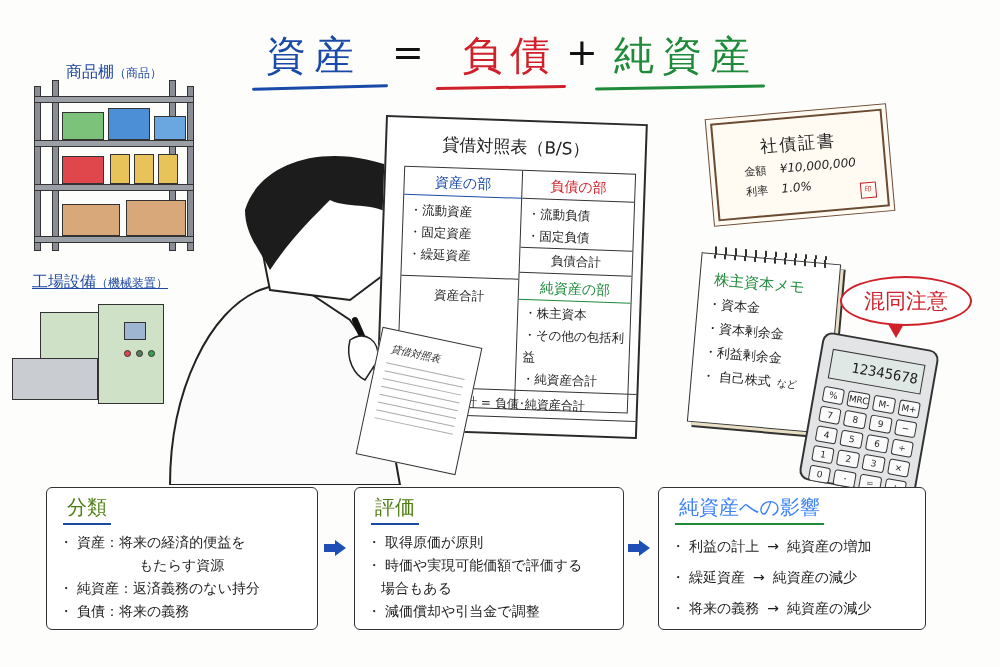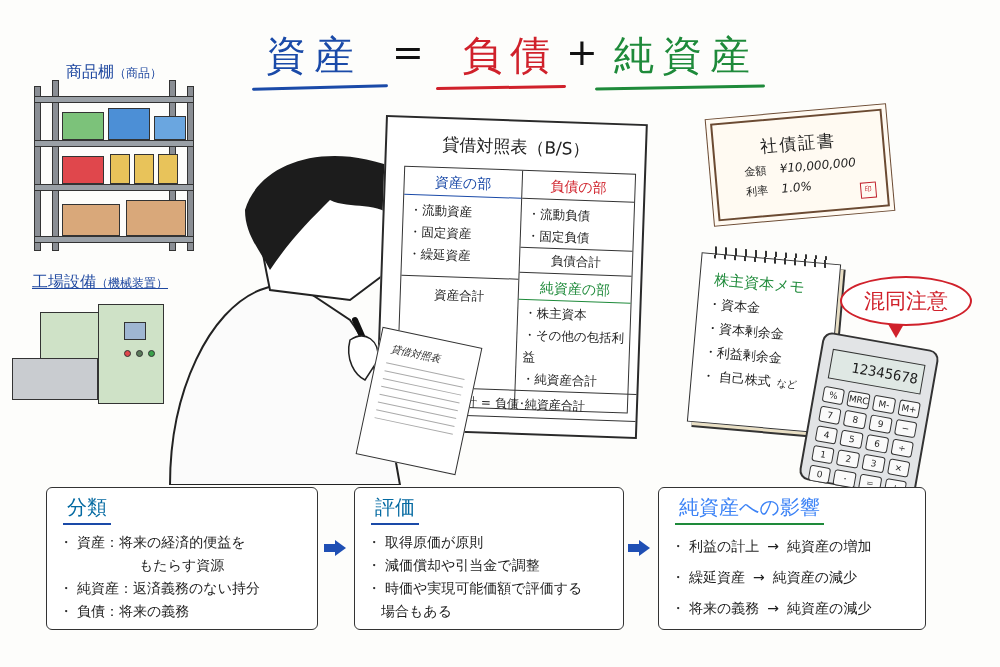--- a/index.html
+++ b/index.html
@@ -94,21 +94,21 @@
   .calc-keys { position: absolute; left: 8px; top: 52px; right: 8px; bottom: 8px; display: grid;
                grid-template-columns: repeat(4, 1fr); gap: 4px; }
   .key { background: #fafafa; border: 1.5px solid #333; border-radius: 3px; font-size: 9px; text-align: center; line-height: 14px; }
 
   
   .card { position: absolute; top: 487px; height: 143px; background: #fff; border: 1.5px solid #333; border-radius: 6px; }
   .card-1 { left: 46px; width: 272px; }
   .card-2 { left: 354px; width: 270px; }
   .card-3 { left: 658px; width: 268px; }
   .card-title { display: inline-block; margin: 6px 0 0 16px; font-size: 20px; padding: 0 4px 2px 4px; border-bottom: 2px solid; }
-  .card-title.blue { color: #0369a1; border-color: #1a4aa8; }
+  .card-title.blue { color: #4d7c0f; border-color: #1a4aa8; }
   .card-title.green { color: #3b82f6; border-color: #1e8a3a; }
   .card ul { list-style: none; margin: 6px 0 0 12px; }
   .card li { font-size: 14px; line-height: 23px; }
   .card li .b { margin-right: 4px; }
   .card li .indent { display: block; padding-left: 80px; }
   .card-3 li { line-height: 31px; }
   .card-3 li .arr { margin: 0 8px; }
   .flow-arrow { position: absolute; top: 540px; width: 22px; height: 16px; }
   .flow-arrow .shaft { position: absolute; left: 0; top: 4px; width: 12px; height: 8px; background: #1f4fb4; }
   .flow-arrow .head { position: absolute; left: 11px; top: 0; width: 0; height: 0; border-top: 8px solid transparent;
@@ -287,25 +287,25 @@
     <div class="head"></div>
 </div>
 
 <div class="card card-2">
   <div class="card-title blue">評価</div>
   <ul>
     <li>
       <span class="b">・</span><span>取得原価が原則</span>
     </li>
     <li>
-      <span class="b">・</span><span>減価償却や引当金で調整</span>
-    </li>
-    <li>
       <span class="b">・</span><span>時価や実現可能価額で評価する</span>
       <span style="display:block; padding-left:14px;">場合もある</span>
+    </li>
+    <li>
+      <span class="b">・</span><span>減価償却や引当金で調整</span>
     </li>
   </ul>
 </div>
 
 <div class="flow-arrow" style="left:628px;">
   <div class="shaft"></div>
     <div class="head"></div>
 </div>
 
 <div class="card card-3">

